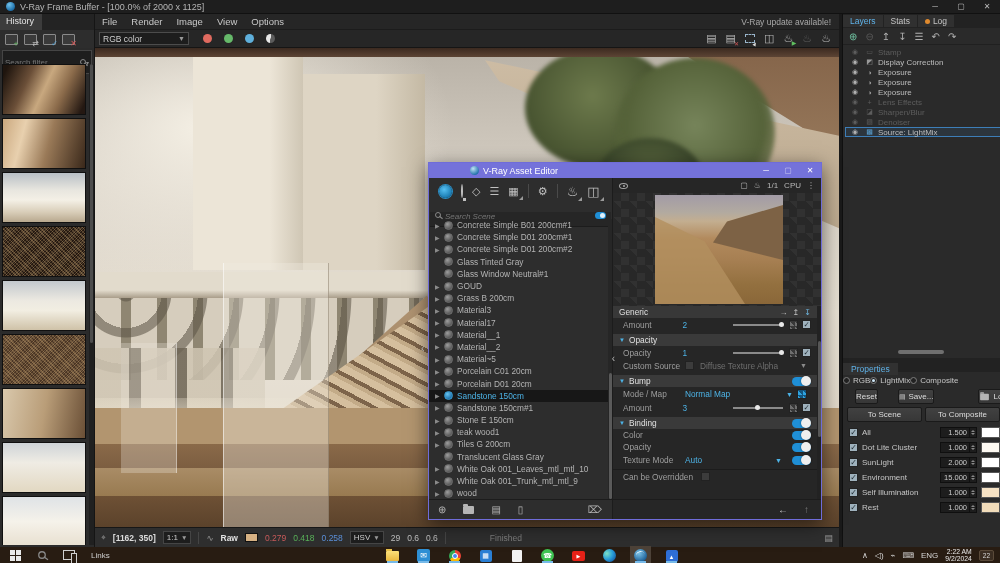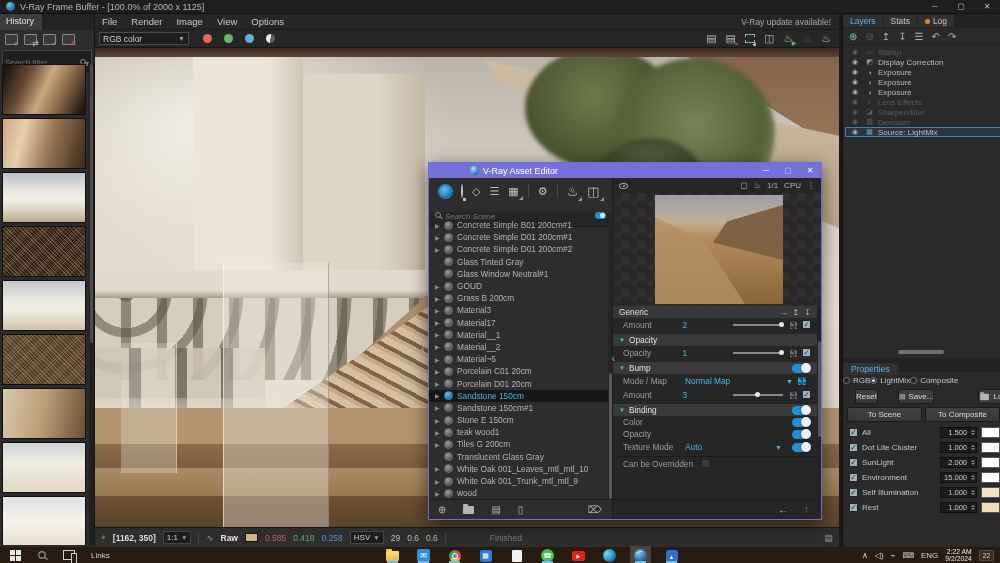--- a/index.html
+++ b/index.html
@@ -359,21 +359,21 @@
   <span style="color:#9a9a9a">⌖</span>
   <span class="coords">[1162, 350]</span>
   <span class="sbdrop">
       <span>1:1</span>
       <u>▼</u>
     </span>
   <span class="sbdiv"></span>
   <span style="color:#9a9a9a">∿</span>
   <span style="color:#e0e0e0;font-weight:bold">Raw</span>
   <span class="swatch-sb"></span>
-  <span class="sb-r">0.585</span>
+  <span class="sb-r">0.279</span>
   <span class="sb-g">0.418</span>
   <span class="sb-b">0.258</span>
   <span class="sbdrop">
       <span>HSV</span>
       <u>▼</u>
     </span>
   <span>29</span>
   <span>0.6</span>
   <span>0.6</span>
   <span class="sbdiv"></span>
@@ -795,20 +795,26 @@
         </div>
         <div class="prow">
           <span class="lab">Opacity</span>
           <span class="val">1</span>
           <span class="slider full">
               <i></i>
             </span>
           <span class="mapbtn"></span>
           <span class="pchk">✓</span>
         </div>
+        <div class="prow">
+          <span class="lab">Custom Source</span>
+          <span class="pchk off"></span>
+          <span class="dimtext" style="margin-left:6px">Diffuse Texture Alpha</span>
+          <span class="chev gray">▼</span>
+        </div>
         <div class="sechdr">
           <span class="tri">▼</span>
           <span>Bump</span>
           <span class="tgl"></span>
         </div>
         <div class="prow" style="height:14px">
           <span class="lab">Mode / Map</span>
           <span class="val" style="width:auto">Normal Map</span>
           <span class="chev">▼</span>
           <span class="mapbtn blue"></span>

